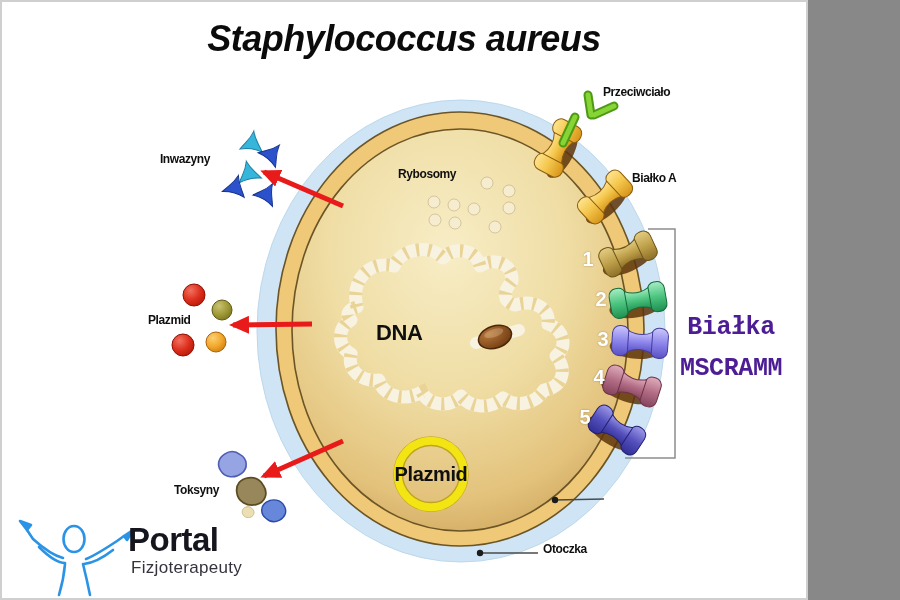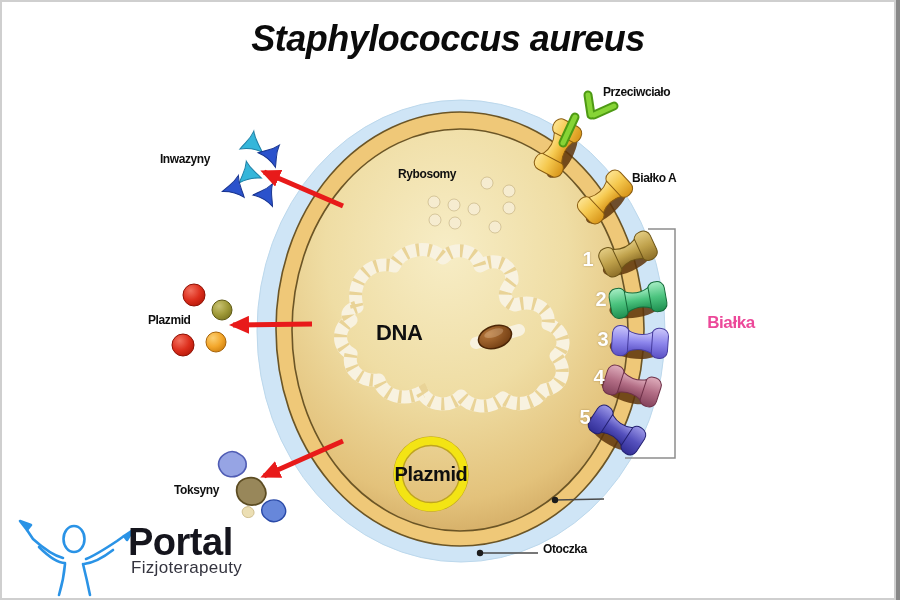--- a/index.html
+++ b/index.html
@@ -1,17 +1,17 @@
 <!DOCTYPE html>
 <html><head>
 <meta charset="utf-8">
 <style>
   html,body{margin:0;padding:0;background:#888;}
   #stage{
-    position:relative;width:896px;height:600px;background:#ffffff;
+    position:relative;width:808px;height:600px;background:#ffffff;
     border:2px solid #cfcfcf;box-sizing:border-box;overflow:hidden;
     font-family:"Liberation Sans",sans-serif;
   }
   #art{position:absolute;left:0;top:0;}
   .label{
     position:absolute;color:#0f0f0f;font-size:12px;font-weight:700;
     letter-spacing:-0.4px;white-space:nowrap;line-height:1.1;
   }
   .title{
     position:absolute;left:0;right:0;top:16px;text-align:center;
@@ -19,24 +19,24 @@
     letter-spacing:-0.5px;
   }
   .mscramm-num{
     position:absolute;color:#ffffff;font-size:20px;font-weight:700;
     transform:translate(-50%,-50%);text-shadow:0 0 2px rgba(90,60,10,.45);
   }
   .center-xy{transform:translate(-50%,-50%);}
   .mscramm-block{
     position:absolute;left:664px;top:311px;width:130px;text-align:center;
   }
-  .mscramm-block div{font-size:17px;font-weight:700;color:#ec4899;letter-spacing:-0.4px;}
+  .mscramm-block div{font-size:25px;font-weight:700;color:#4c1d95;letter-spacing:-0.4px;font-family:Liberation Mono, monospace;}
   .mscramm-block div + div{margin-top:12px;}
   .logo-name{
-    position:absolute;left:126px;top:519px;font-size:38px;font-weight:700;
+    position:absolute;left:126px;top:519px;font-size:33px;font-weight:700;
     color:#15151d;letter-spacing:-0.5px;text-align:right;
   }
   .logo-sub{
     position:absolute;left:129px;top:556px;font-size:17px;font-weight:400;
     color:#34343f;letter-spacing:0.3px;
   }
   
   .spshadow{fill:#5d3409;opacity:.85}
   .sp-y{fill:url(#gYellow);stroke:#8a5c10;stroke-width:1}
   .sp-g1{fill:url(#gGold);stroke:#6d5518;stroke-width:1}
@@ -270,20 +270,21 @@
   </svg>
 
   <div class="title">Staphylococcus aureus</div>
 
   <div class="label" style="left:601px;top:84px;">Przeciwciało</div>
 
   <div class="label" style="left:630px;top:170px;">Białko A</div>
 
   <div class="mscramm-block">
     <div>Białka</div>
+    <div>MSCRAMM</div>
   </div>
 
 
   <div class="label" style="left:541px;top:541px;">Otoczka</div>
 
   <div class="label" style="left:396px;top:166px;">Rybosomy</div>
 
   <div class="label" style="left:374px;top:319px;font-size:22px;">DNA</div>
 
   <div class="label center-xy" style="left:429px;top:472px;font-size:20px;">Plazmid</div>

